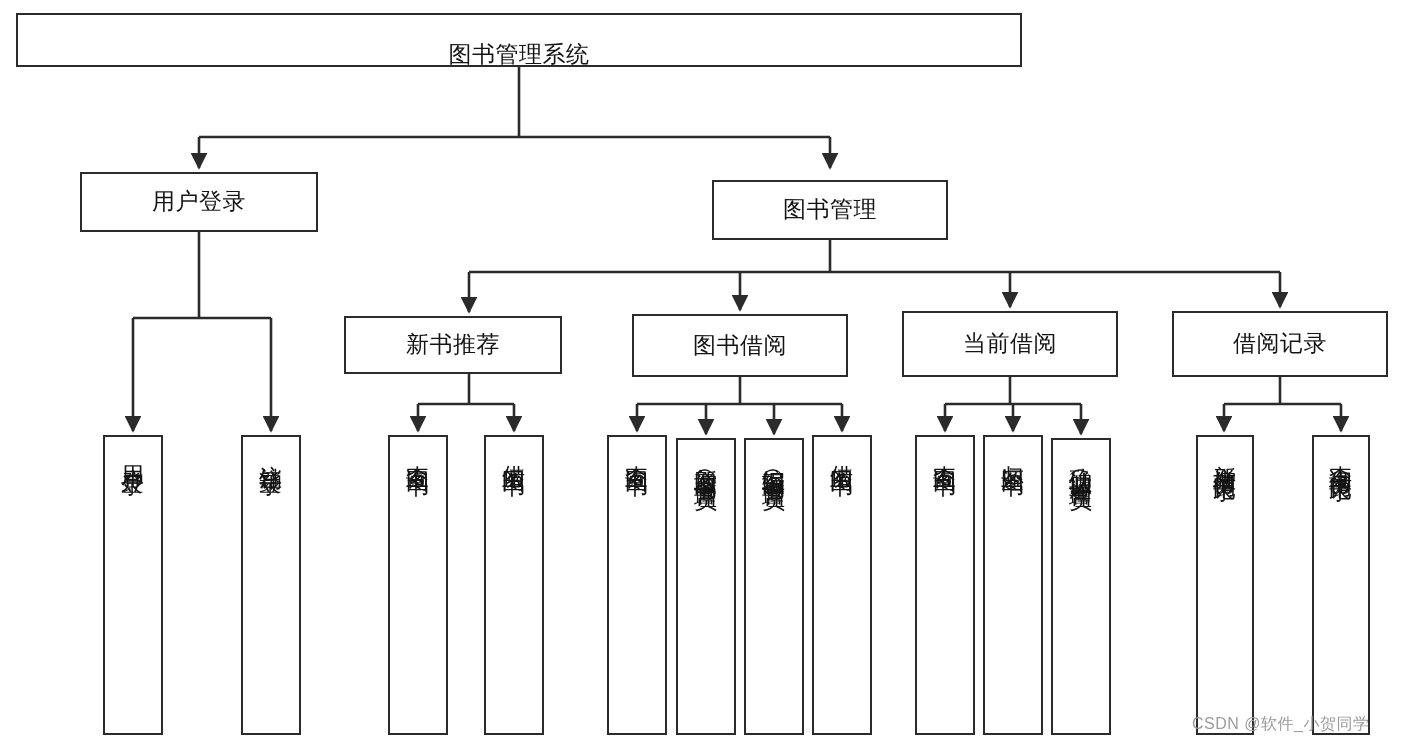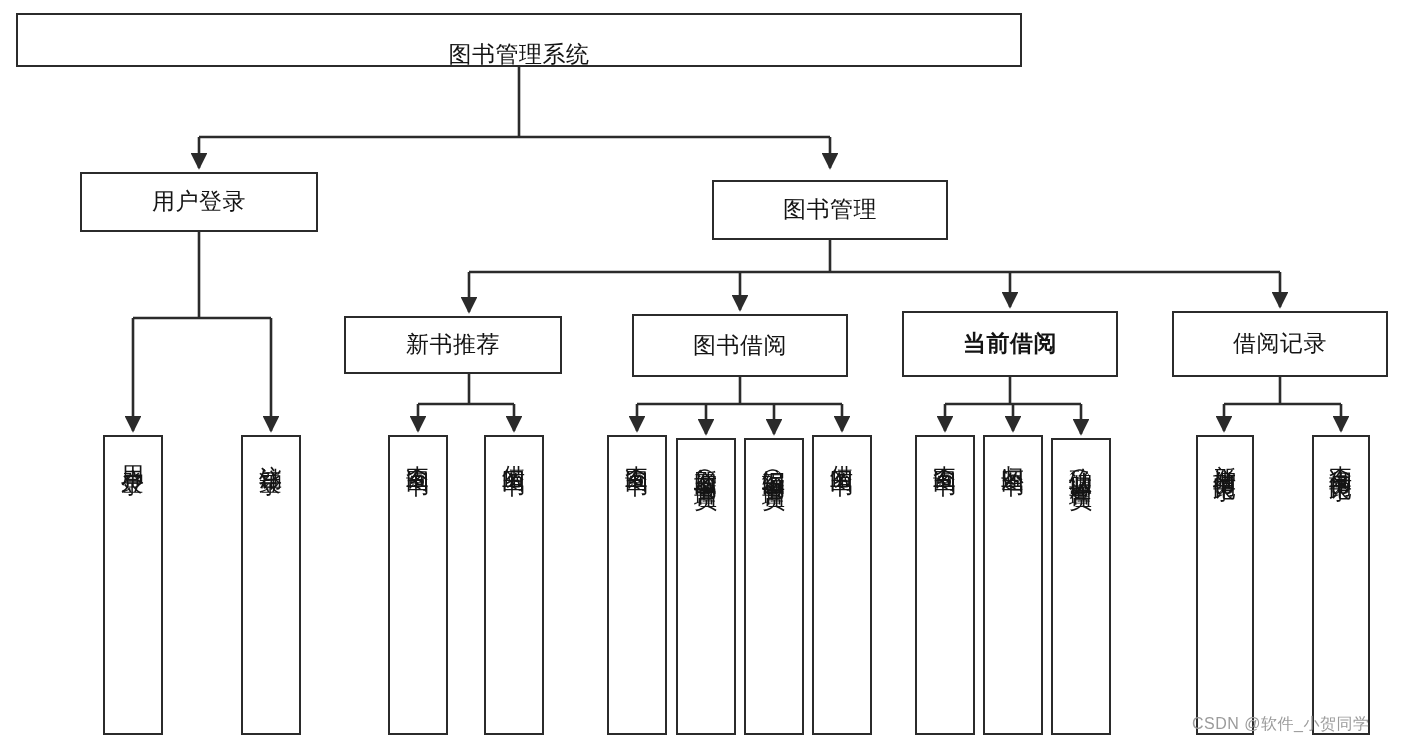--- a/index.html
+++ b/index.html
@@ -128,21 +128,21 @@
   <div class="node h" style="left:712px;top:180px;width:236px;height:60px;">
     <span class="label">图书管理</span>
   </div>
 
   <div class="node h" style="left:344px;top:316px;width:218px;height:58px;">
     <span class="label">新书推荐</span>
   </div>
   <div class="node h" style="left:632px;top:314px;width:216px;height:63px;text-align:center;">
     <span class="label">图书借阅</span>
   </div>
-  <div class="node h" style="left:902px;top:311px;width:216px;height:66px;font-weight:bold;">
+  <div class="node h" style="left:902px;top:311px;width:216px;height:66px;">
     <span class="label">当前借阅</span>
   </div>
   <div class="node h" style="left:1172px;top:311px;width:216px;height:66px;">
     <span class="label">借阅记录</span>
   </div>
 
   <div class="node v" style="left:103px;top:435px;width:60px;height:300px;">
     <span class="label">用户登录</span>
   </div>
   <div class="node v" style="left:241px;top:435px;width:60px;height:300px;">

